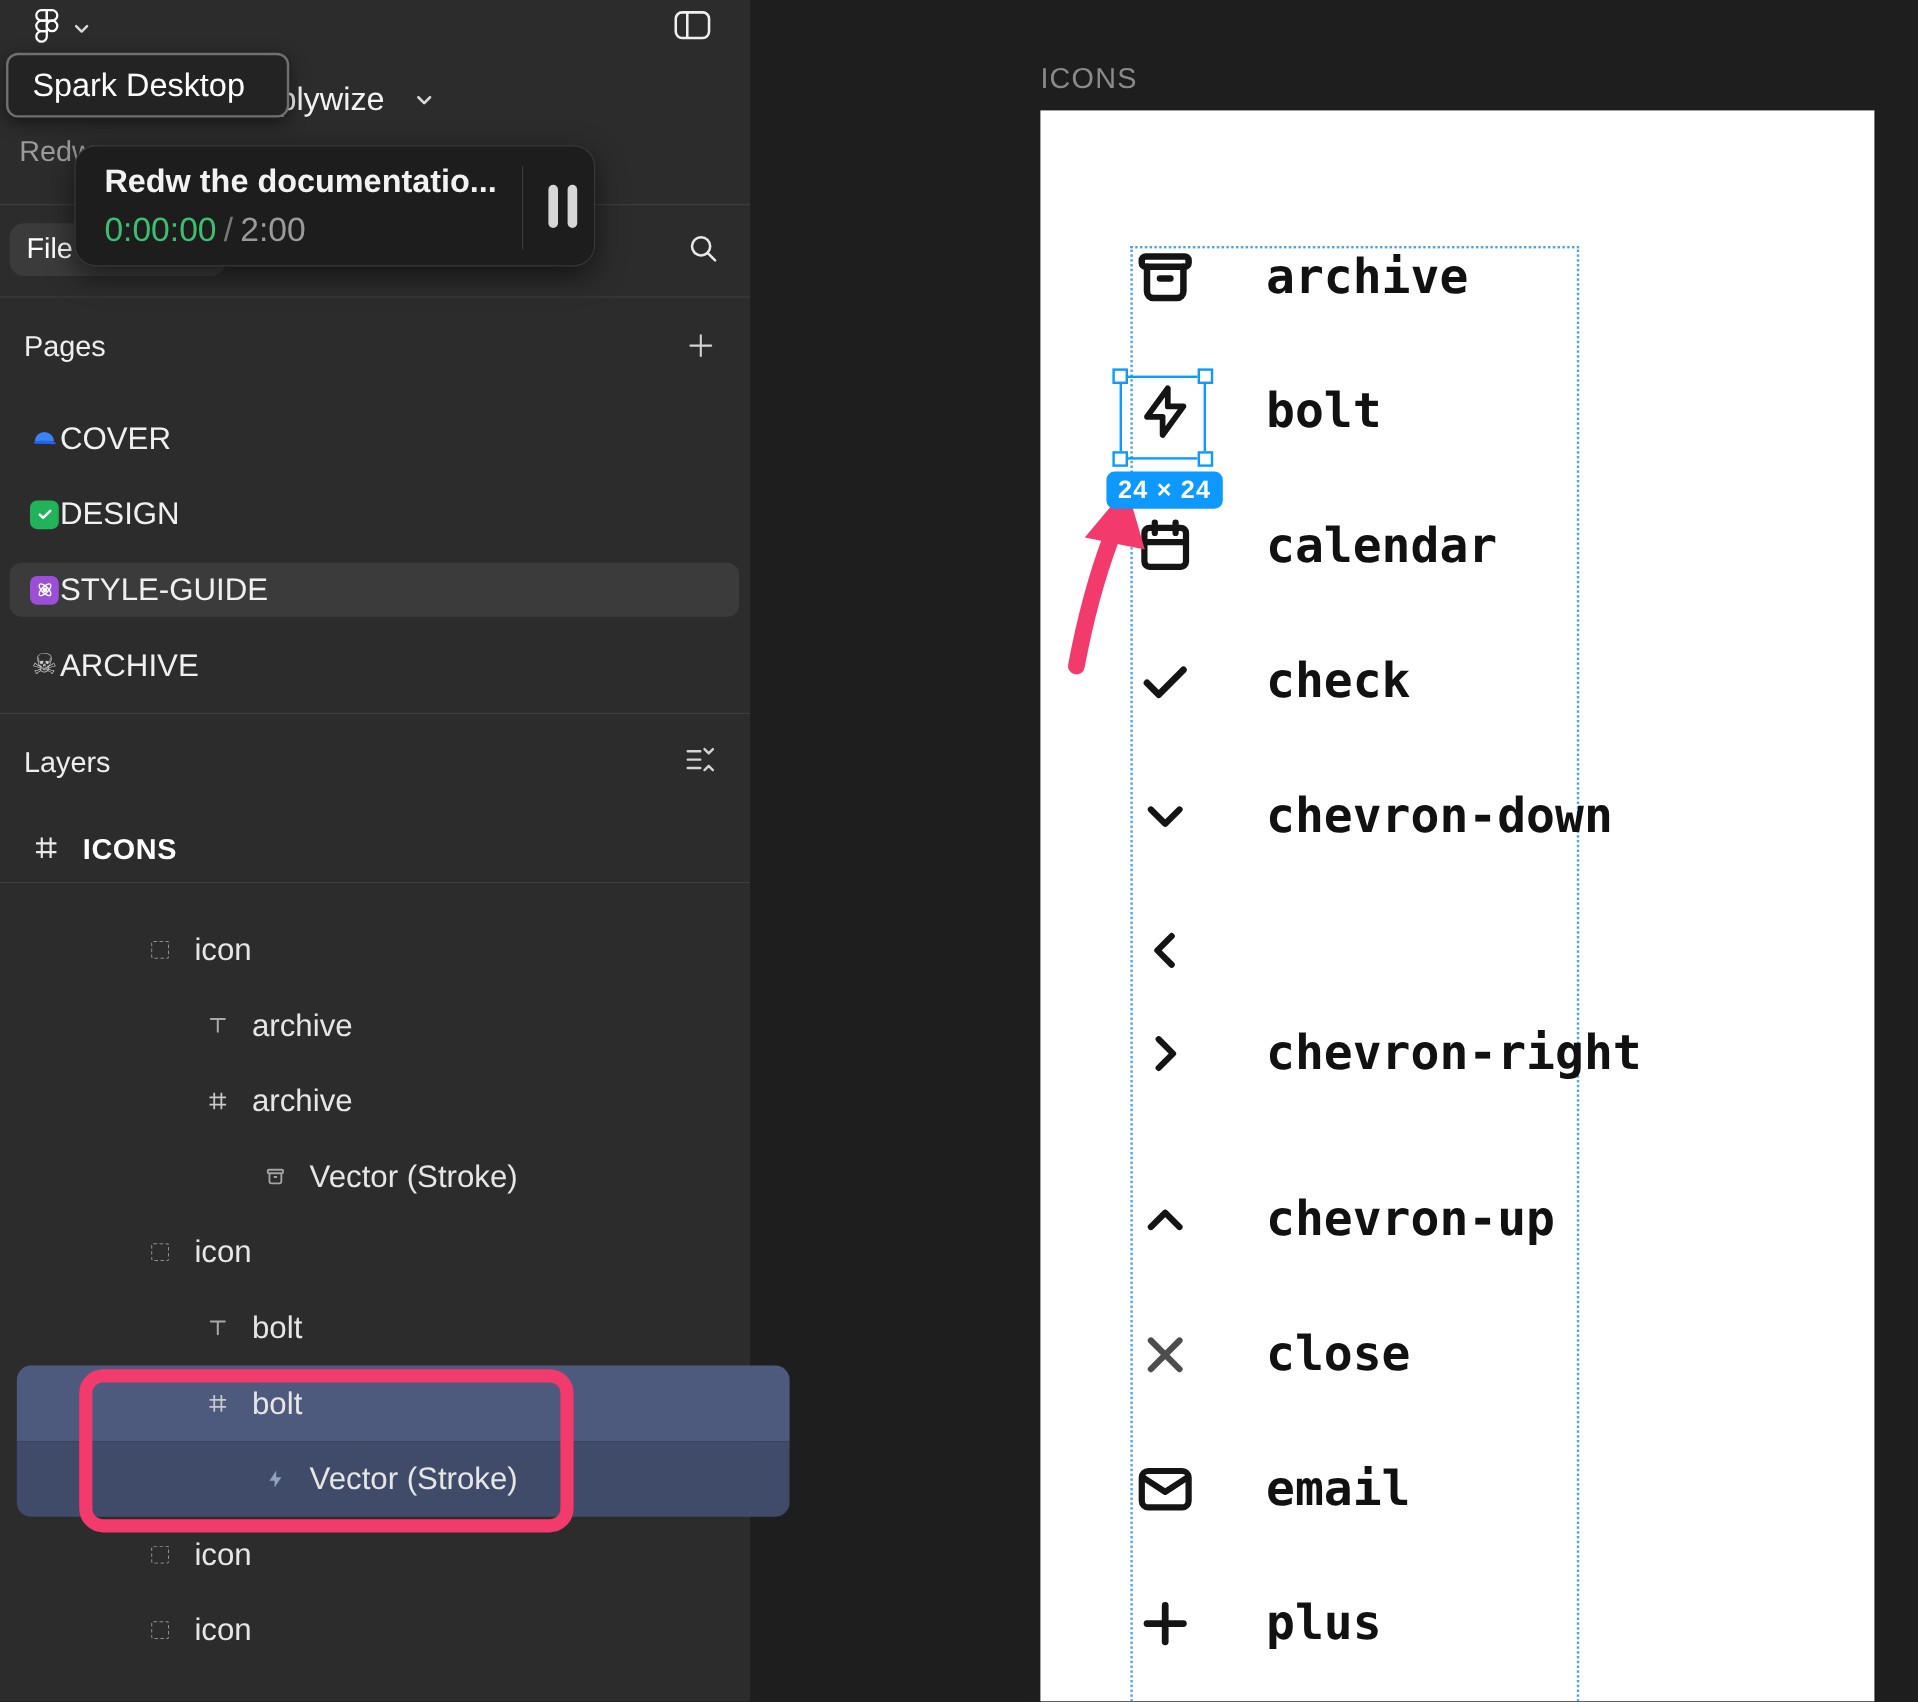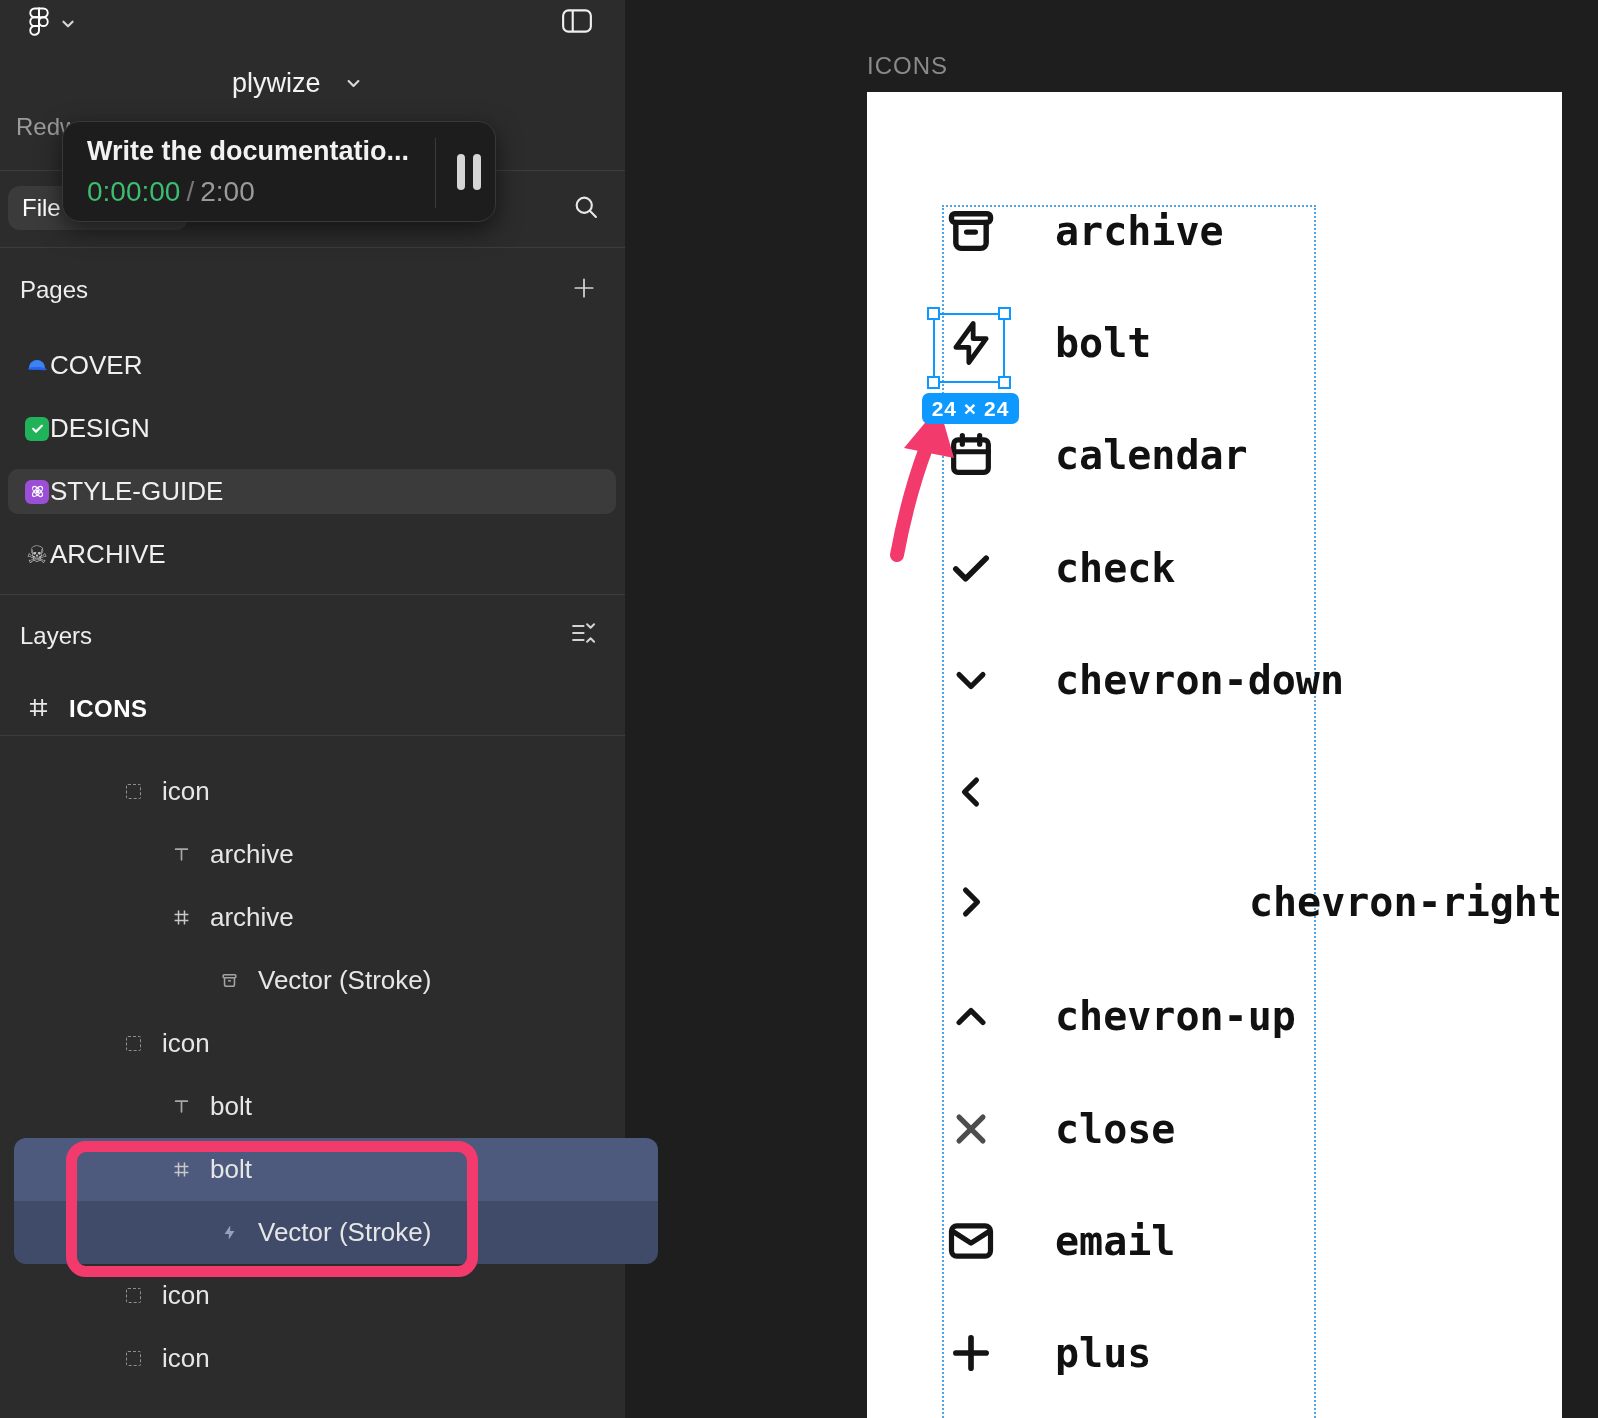--- a/index.html
+++ b/index.html
@@ -304,23 +304,26 @@
     <span class="licon">
             <span class="dashed-sq"></span>
           </span>
     <span class="llabel">icon</span>
         </div>
       </div>
 
     <div class="pink-rect"></div>
   </aside>
 
+  <div class="tooltip">
+    <span>Spark Desktop</span>
+  </div>
 
   <div class="timer-card">
-    <div class="timer-task">Write the documentatio...</div>
+    <div class="timer-task">Redw the documentatio...</div>
     <div class="timer-times">
       <span class="t-elapsed">0:00:00</span><span class="t-sep">/</span><span class="t-total">2:00</span>
     </div>
     <div class="timer-vdiv"></div>
     <div class="pause-btn">
         <i></i>
         <i></i>
       </div>
   </div>
 
@@ -371,21 +374,21 @@
           </span>
     <span class="clabel">chevron-down</span>
         </div>
         <div class="icon-row" style="top: 700px;">
           <span class="cicon">
             <svg width="52" height="52" viewBox="0 0 24 24" fill="none" stroke="#141414" stroke-linecap="round" stroke-linejoin="round" stroke-width="2.4">
               <path d="M14.5 6.5L9 12l5.5 5.5"></path>
             </svg>
           </span>
         </div>
-        <div class="icon-row" style="top: 810px; justify-content: space-between;">
+        <div class="icon-row" style="top: 786px;">
           <span class="cicon">
             <svg width="52" height="52" viewBox="0 0 24 24" fill="none" stroke="#141414" stroke-linecap="round" stroke-linejoin="round" stroke-width="2.4">
               <path d="M9.5 6.5L15 12l-5.5 5.5"></path>
             </svg>
           </span>
     <span class="clabel">chevron-right</span>
         </div>
         <div class="icon-row" style="top: 924.4px;">
           <span class="cicon">
             <svg width="52" height="52" viewBox="0 0 24 24" fill="none" stroke="#141414" stroke-linecap="round" stroke-linejoin="round" stroke-width="2.4">

